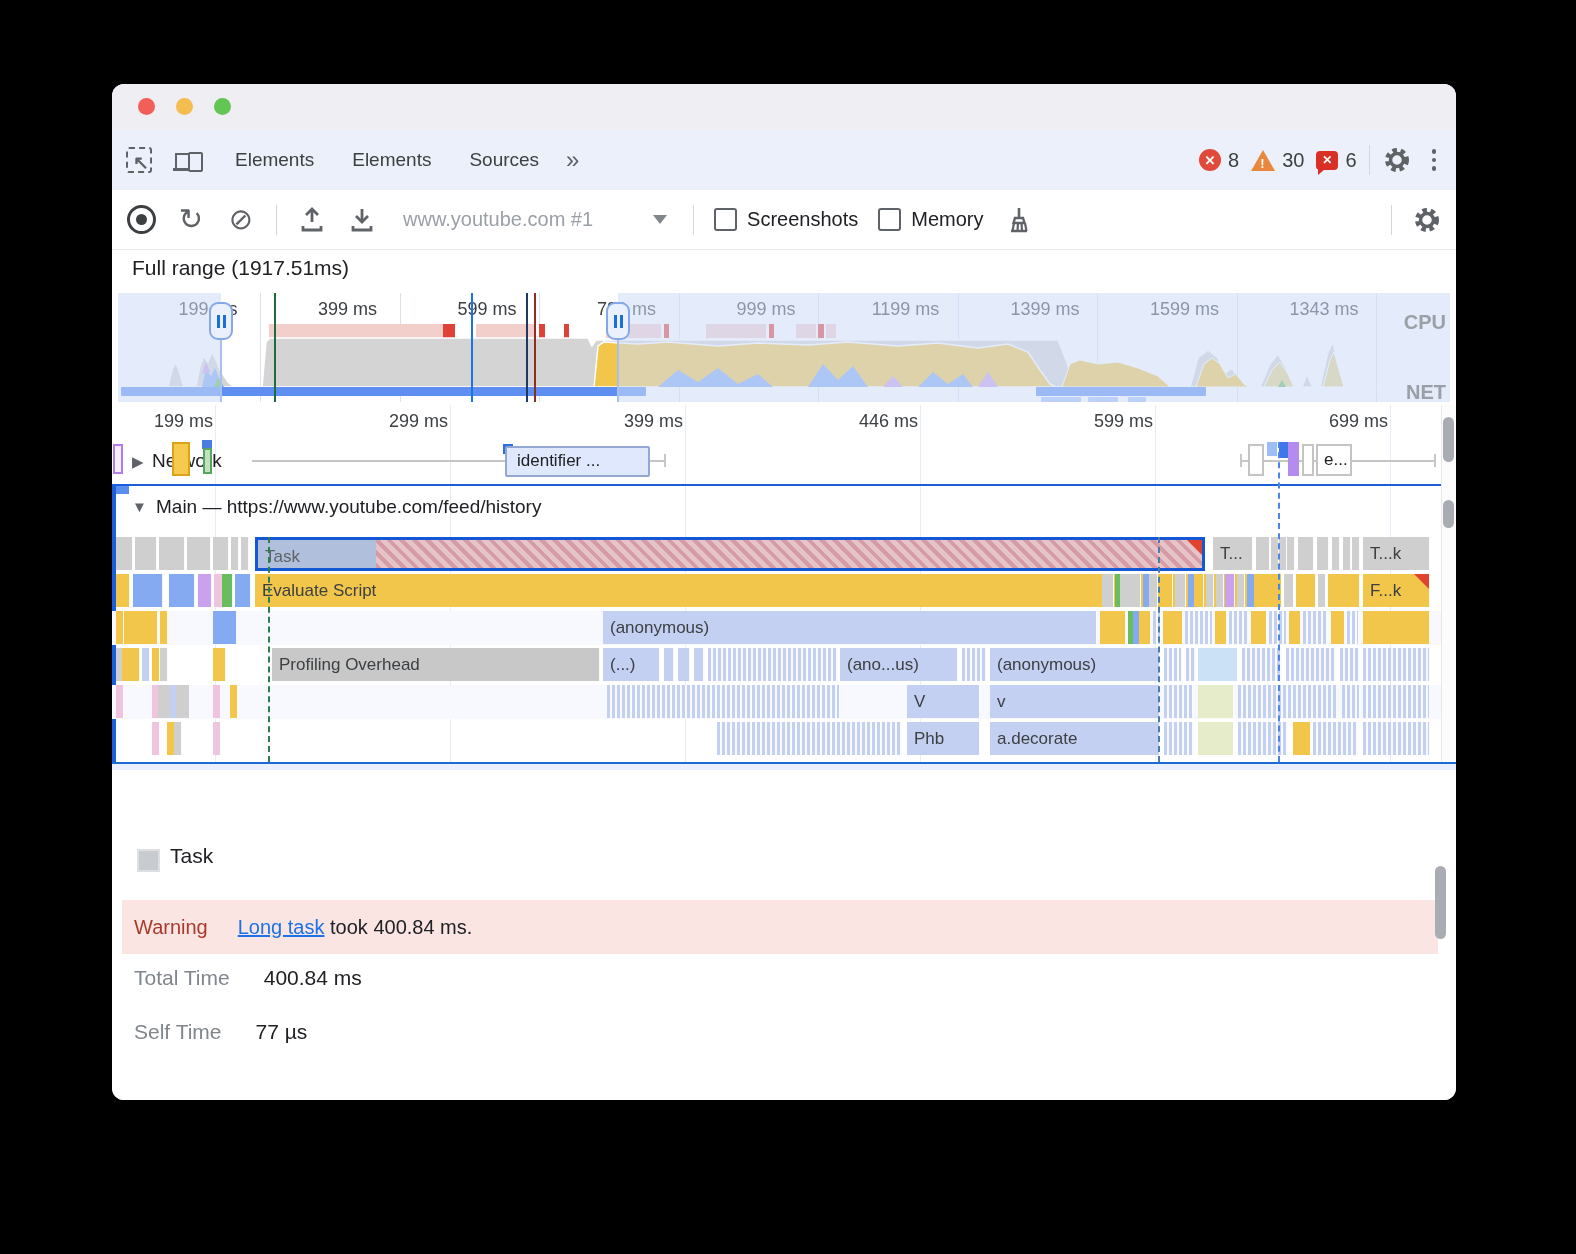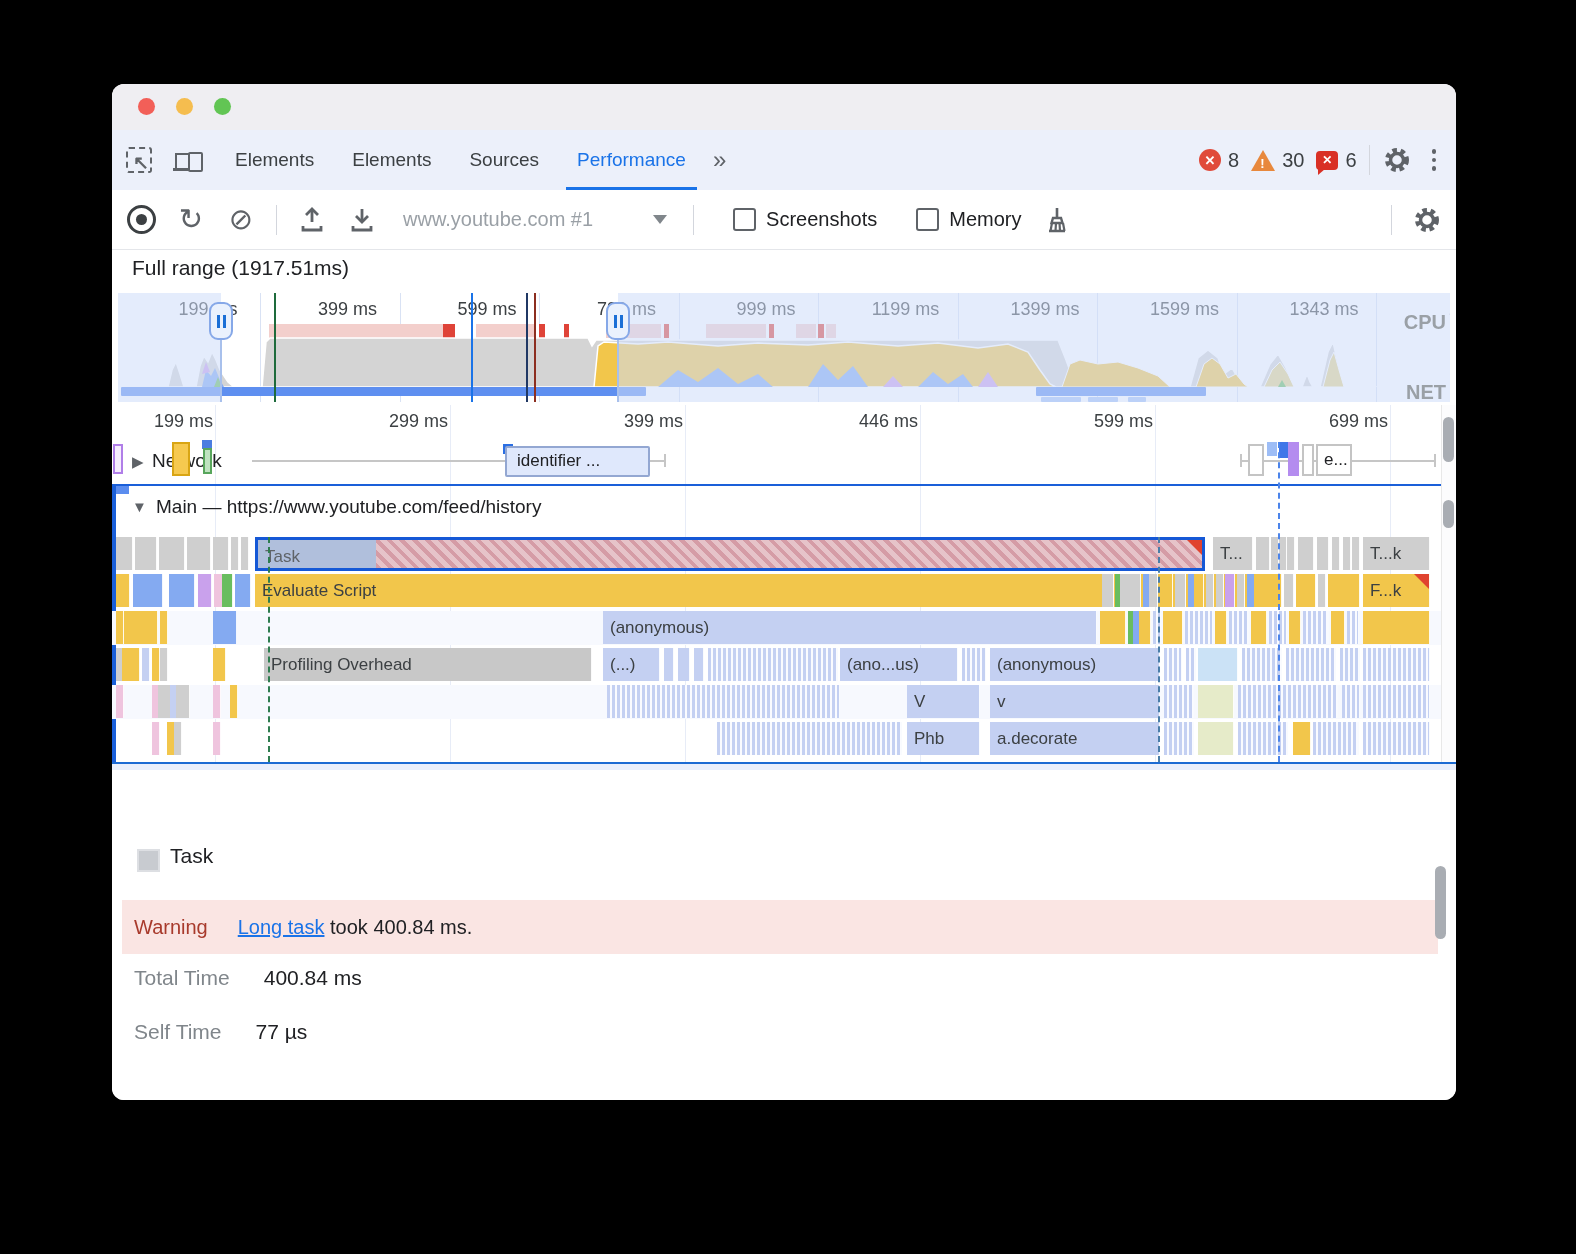--- a/index.html
+++ b/index.html
@@ -38,21 +38,21 @@
   .dots i{width:4.5px;height:4.5px;border-radius:50%;background:#5F6368;}
   
   .ptoolbar{position:absolute;left:0;top:106px;width:100%;height:60px;background:#fff;border-bottom:1px solid #E4E6EA;display:flex;align-items:center;padding:0 14px;box-sizing:border-box;gap:20px;}
   .rec-outer{width:23px;height:23px;border:3px solid #3C4043;border-radius:50%;display:flex;align-items:center;justify-content:center;}
   .rec-inner{width:11px;height:11px;border-radius:50%;background:#3C4043;}
   .glyph{font-size:29px;color:#5F6368;line-height:1;}
   .profile-select{display:flex;align-items:center;gap:60px;padding:0 6px;}
   .profile-name{font-size:20px;color:#9AA0A6;}
   .caret{width:0;height:0;border-left:7px solid transparent;border-right:7px solid transparent;border-top:9px solid #80868B;}
   .chk{width:19px;height:19px;border:2px solid #5F6368;border-radius:3px;background:#fff;}
-  .chk-group{display:flex;align-items:center;gap:10px;margin-left:19px;}
+  .chk-group{display:flex;align-items:center;gap:10px;}
   .chk-label{font-size:20px;color:#202124;}
   .spacer{flex:1;}
   
   .overview{position:absolute;left:6px;top:209px;width:1332px;height:109px;background:#fff;overflow:hidden;}
   .full-range{position:absolute;left:20px;top:172px;font-size:21px;color:#202124;}
   .ov-label{position:absolute;top:6px;font-size:18px;color:#3C4043;transform:translateX(-50%);white-space:nowrap;}
   .ov-grid{position:absolute;top:0;bottom:0;width:1px;background:#D9E2F4;}
   .strip{position:absolute;top:31px;height:14px;}
   .strip.pink{background:#F3CFCC;}
   .strip.red{background:#DF4338;}
@@ -138,21 +138,20 @@
         <div class="dev-laptop">
             <div class="dev-base"></div>
             <div class="dev-phone"></div>
           </div>
       </div>
     </div>
     <div class="dt-tabs" id="dtTabs">
         <div class="dt-tab">Elements</div>
         <div class="dt-tab">Elements</div>
         <div class="dt-tab">Sources</div>
-        <div class="dt-tab active">Performance</div>
       </div>
     <div class="chevrons">»</div>
     <div class="tb-right">
       <div class="badge-group">
         <div class="err-circle">✕</div>
         <span class="badge-count">8</span>
       </div>
       <div class="badge-group">
         <div class="warn-tri">
             <span>!</span>
@@ -464,21 +463,21 @@
       <div class="flame-row" style="top: 564px;">
         <div class="seg c-gray" style="left: 4px; width: 4px;"></div>
         <div class="seg c-yellow" style="left: 10px; width: 3px;"></div>
         <div class="seg c-yellow" style="left: 15px; width: 3px;"></div>
         <div class="seg c-yellow" style="left: 20px; width: 8px;"></div>
         <div class="seg c-lav" style="left: 30px; width: 8px;"></div>
         <div class="seg c-yellow" style="left: 40px; width: 6px;"></div>
         <div class="seg c-gray" style="left: 48px; width: 3px;"></div>
         <div class="seg c-yellow" style="left: 101px; width: 2px;"></div>
         <div class="seg c-yellow" style="left: 106px; width: 2px;"></div>
-        <div class="seg c-pgray" style="left: 152px; width: 328px;"><span class="lbl">Profiling Overhead</span></div>
+        <div class="seg c-pgray" style="left: 160px; width: 328px;"><span class="lbl">Profiling Overhead</span></div>
         <div class="seg c-lav" style="left: 491px; width: 57px;"><span class="lbl">(...)</span></div>
         <div class="seg c-lav" style="left: 552px; width: 10px;"></div>
         <div class="seg c-lav" style="left: 566px; width: 12px;"></div>
         <div class="seg c-lav" style="left: 582px; width: 10px;"></div>
         <div class="seg c-lavs" style="left: 596px; width: 130px;"></div>
         <div class="seg c-lav" style="left: 728px; width: 118px;"><span class="lbl">(ano...us)</span></div>
         <div class="seg c-lavs" style="left: 850px; width: 24px;"></div>
         <div class="seg c-lav" style="left: 878px; width: 170px;"><span class="lbl">(anonymous)</span></div>
         <div class="seg c-lavs" style="left: 1052px; width: 18px;"></div>
         <div class="seg c-lavs" style="left: 1074px; width: 10px;"></div>

